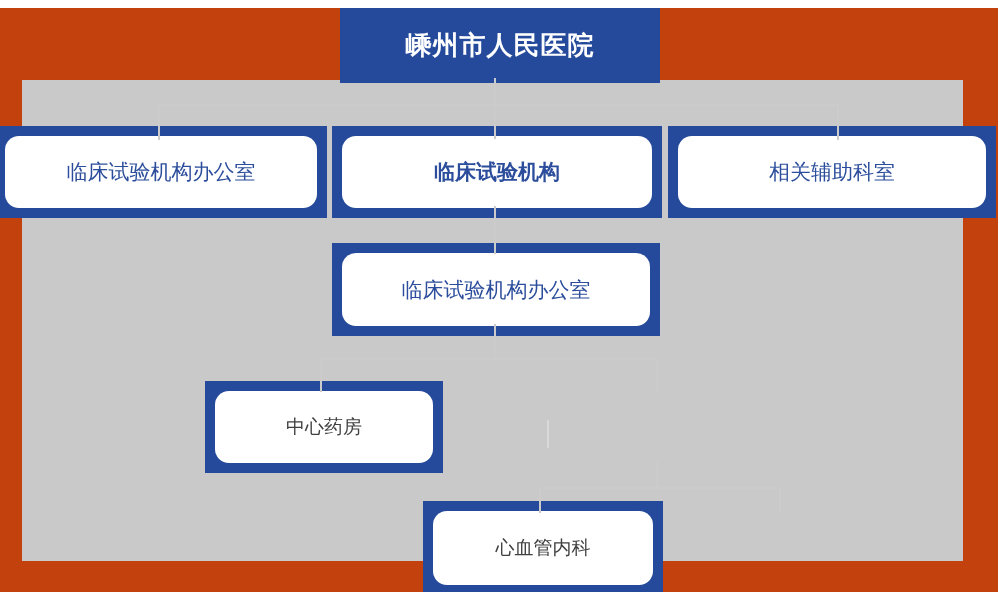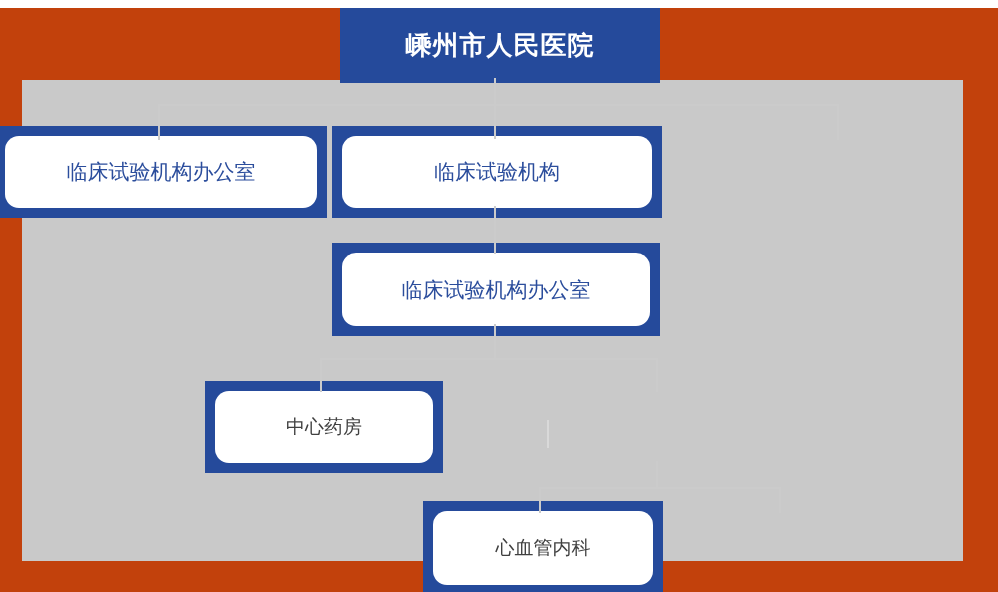--- a/index.html
+++ b/index.html
@@ -28,21 +28,21 @@
     border-radius:14px;display:flex;align-items:center;justify-content:center;
   }
   .node.lvl1 .inner span{color:var(--level1-text);font-size:21px;}
   .node.leaf .inner span{color:var(--leaf-text);font-size:19px;}
   .conn{position:absolute;background:var(--connector);z-index:5;}
   .conn.v{width:2px;}
   .conn.h{height:2px;}
   .conn.stray{background:#d9d9d9;}
   
   #n-ethics{left:-5px;top:118px;width:332px;height:92px;}
-  #n-institution{left:332px;top:118px;width:330px;height:92px;}
+  #n-institution{left:332px;top:118px;width:330px;height:92px;font-weight:bold;}
   #n-auxiliary{left:668px;top:118px;width:328px;height:92px;}
   #n-office{left:332px;top:235px;width:328px;height:93px;}
   #n-pharmacy{left:205px;top:373px;width:238px;height:92px;}
   #n-specialty{left:538px;top:373px;width:235px;height:92px;}
   #n-cardiology{left:423px;top:493px;width:232px;height:94px;padding-left:8px;}
   #n-respiratory{left:662px;top:493px;width:235px;height:94px;}
 </style>
 </head>
 <body>
 
@@ -55,20 +55,25 @@
   </div>
 
   <div class="node lvl1" id="n-ethics">
     <div class="inner">
       <span>临床试验机构办公室</span>
     </div>
   </div>
   <div class="node lvl1" id="n-institution">
     <div class="inner">
       <span>临床试验机构</span>
+    </div>
+  </div>
+  <div class="node lvl1" id="n-auxiliary">
+    <div class="inner">
+      <span>相关辅助科室</span>
     </div>
   </div>
 
   <div class="node leaf" id="n-pharmacy">
     <div class="inner">
       <span>中心药房</span>
     </div>
   </div>
 
   <div class="node lvl1" id="n-office">

